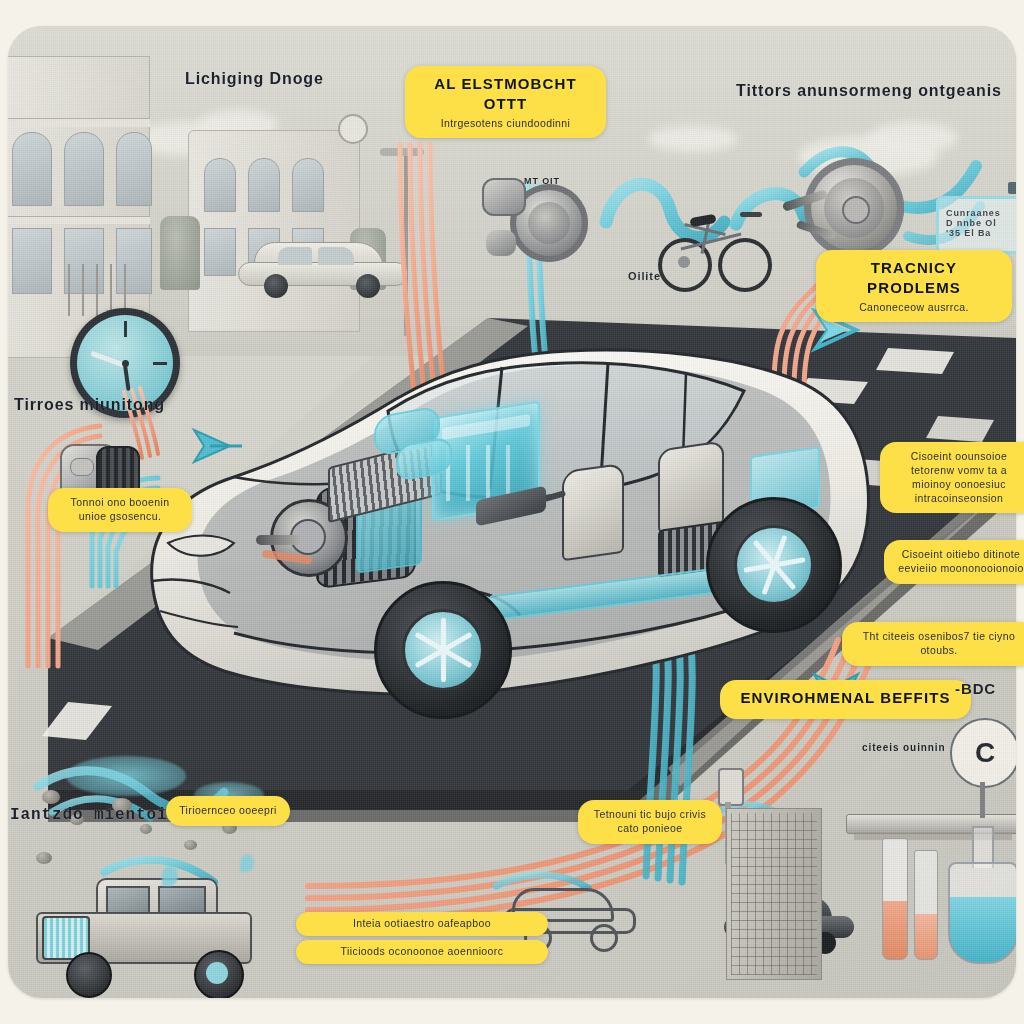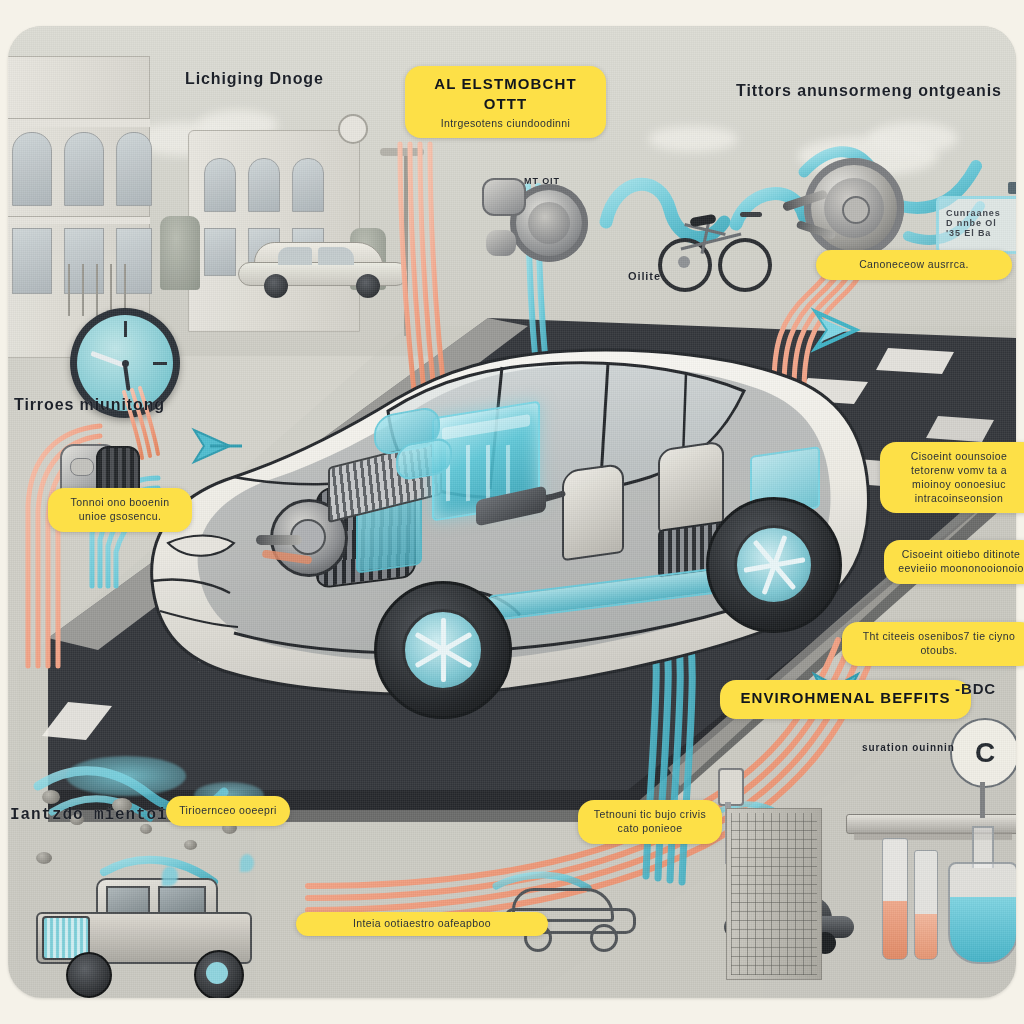--- a/index.html
+++ b/index.html
@@ -547,20 +547,21 @@
     <span class="sub">Intrgesotens ciundoodinni</span>
   </div>
 
 
   <div class="bare-label" style="left:736px;top:82px;">
     <span>Tittors anunsormeng ontgeanis</span>
   </div>
 
 
   <div class="callout" style="left:816px;top:250px;width:170px;">
+    <span class="hd">TRACNICY PRODLEMS</span>
     <span class="sub">Canoneceow ausrrca.</span>
   </div>
 
   <div class="bare-label" style="left:14px;top:396px;">
     <span>Tirroes miunitong</span>
   </div>
 
   <div class="callout" style="left:48px;top:488px;width:118px;">
     <span class="sub">Tonnoi ono booenin unioe gsosencu.</span>
   </div>
@@ -579,33 +580,36 @@
 
   <div class="callout" style="left:720px;top:680px;width:225px;">
     <span class="hd">ENVIROHMENAL BEFFITS</span>
   </div>
 
   <div class="bare-label" style="left:955px;top:680px;font-size:15px;">
     <span>-BDC</span>
   </div>
 
   <div class="bare-label" style="left:862px;top:742px;font-size:10px;">
-    <span>suration ouinnin</span>
+    <span>citeeis ouinnin</span>
   </div>
 
   <div class="callout" style="left:578px;top:800px;width:118px;text-align:center;">
     <span class="sub">Tetnouni tic bujo crivis cato ponieoe</span>
   </div>
 
   <div class="bare-label" style="left:10px;top:806px;font-family:Liberation Mono, monospace;">
     <span>Iantzdo mientoig</span>
   </div>
 
   <div class="callout" style="left:166px;top:796px;width:98px;">
     <span class="sub">Tirioernceo ooeepri</span>
   </div>
 
   <div class="callout" style="left:296px;top:912px;width:232px;padding:5px 10px;">
     <span class="sub">Inteia ootiaestro oafeapboo</span>
   </div>
 
+  <div class="callout" style="left:296px;top:940px;width:232px;padding:5px 10px;">
+    <span class="sub">Tiicioods oconoonoe aoennioorc</span>
+  </div>
 
 </div>
 
 </body></html>

